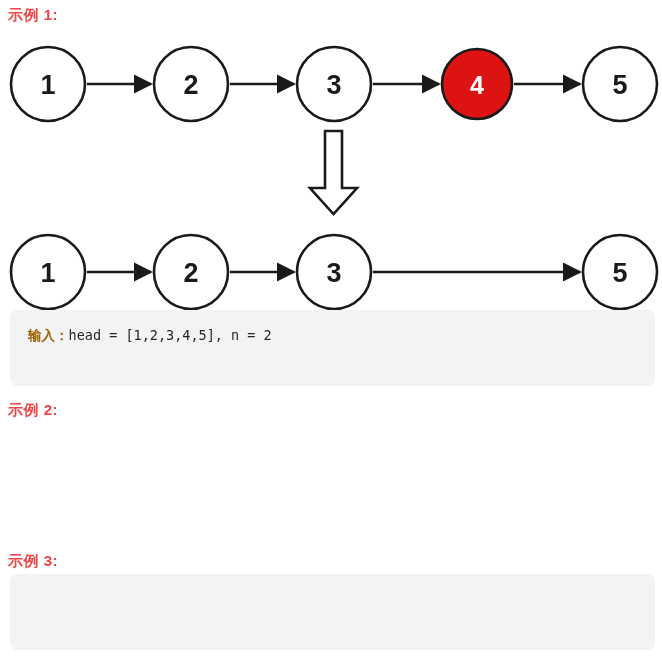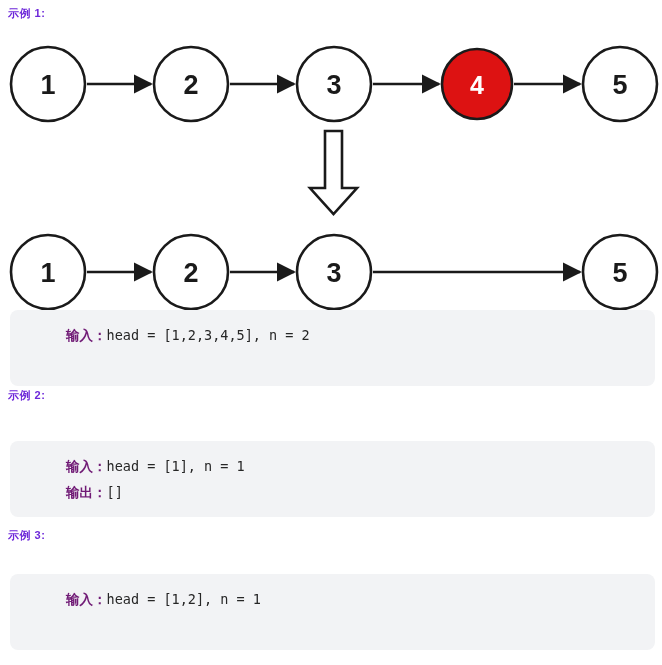--- a/index.html
+++ b/index.html
@@ -5,42 +5,42 @@
   html,body{margin:0;padding:0;background:#ffffff;}
   .page{
     position:relative;
     width:662px;height:665px;
     background:#ffffff;
     font-family:"Liberation Sans","DejaVu Sans",sans-serif;
     overflow:hidden;
   }
   .heading{
     position:absolute;left:8px;
-    font-size:11px;font-weight:bold;color:#6d28d9;
+    font-size:15px;font-weight:bold;color:#ef4444;
     letter-spacing:0.5px;
   }
   .h-ex1{top:6px}
-  .h-ex2{top:388px}
-  .h-ex3{top:528px}
+  .h-ex2{top:401px}
+  .h-ex3{top:552px}
   svg.diagram{position:absolute;left:0;top:40px;}
   .codeblock{
     position:absolute;left:10px;width:645px;height:76px;
     background:#f2f3f5;border-radius:8px;
     padding:13px 16px 12px 18px;box-sizing:border-box;
   }
   .cb1{top:310px}
   .cb2{top:441px}
   .cb3{top:574px}
   .io-line{
     font-family:"DejaVu Sans Mono","Liberation Mono",monospace;
     font-size:13.5px;line-height:25px;color:#262626;white-space:pre;
   }
   .io-label{
-    font-family:Liberation Mono, monospace;
-    font-weight:bold;color:#701a75;margin-left:38px;
+    font-family:Liberation Serif, serif;
+    font-weight:bold;color:#a16207;
   }
 </style>
 </head>
 <body>
 
 <div class="page">
 
   <div class="heading h-ex1">示例 1:</div>
 
   <svg class="diagram" width="662" height="272" viewBox="0 40 662 272" xmlns="http://www.w3.org/2000/svg">
@@ -80,24 +80,19 @@
       </g>
       <path d="M325 131 H342 V188 H357 L333.5 214 L310 188 H325 Z" fill="#ffffff" stroke="#1a1a1a" stroke-width="2.6" stroke-linejoin="miter"></path>
     </svg>
 
   <div class="codeblock cb1">
     <div class="io-line"><span class="io-label">输入：</span><span>head = [1,2,3,4,5], n = 2</span></div>
   </div>
 
   <div class="heading h-ex2">示例 2:</div>
 
-  <div class="codeblock cb2">
-    <div class="io-line"><span class="io-label">输入：</span><span>head = [1], n = 1</span></div>
-    <div class="io-line"><span class="io-label">输出：</span><span>[]</span></div>
-  </div>
 
   <div class="heading h-ex3">示例 3:</div>
 
   <div class="codeblock cb3">
-    <div class="io-line"><span class="io-label">输入：</span><span>head = [1,2], n = 1</span></div>
   </div>
 
 </div>
 
 </body></html>

